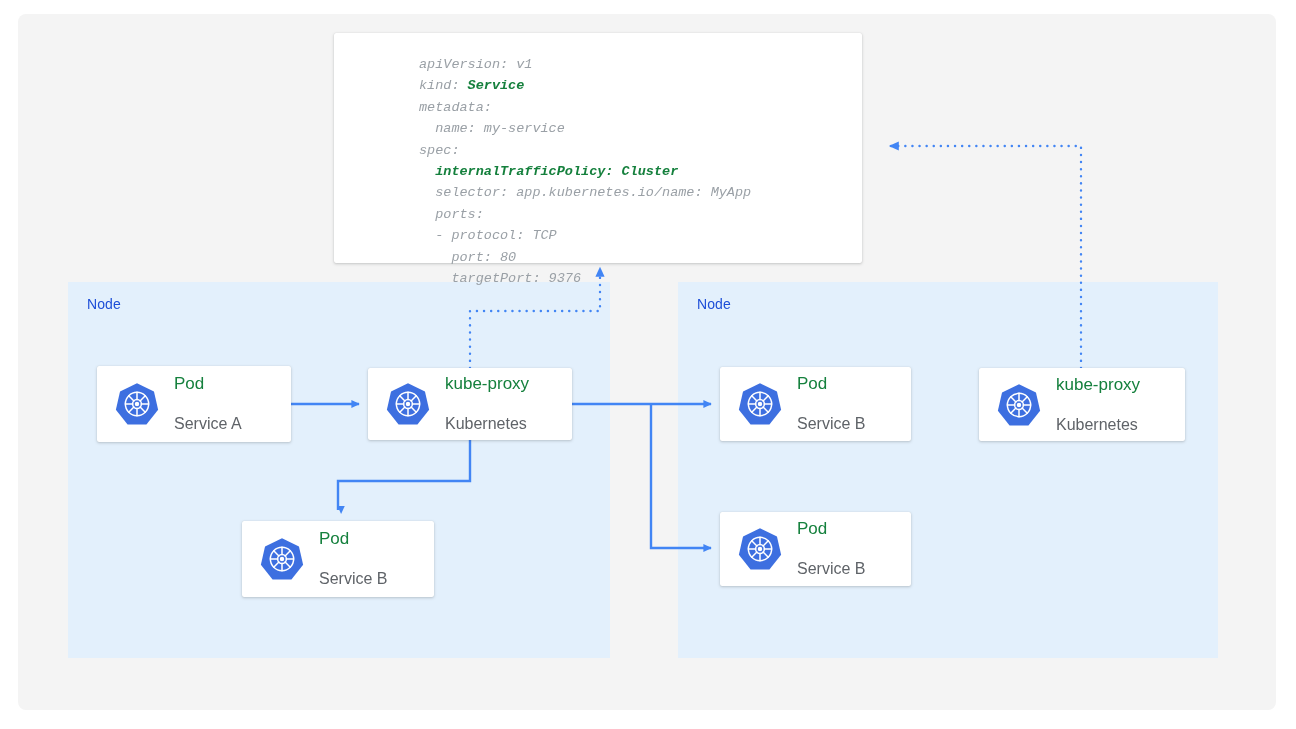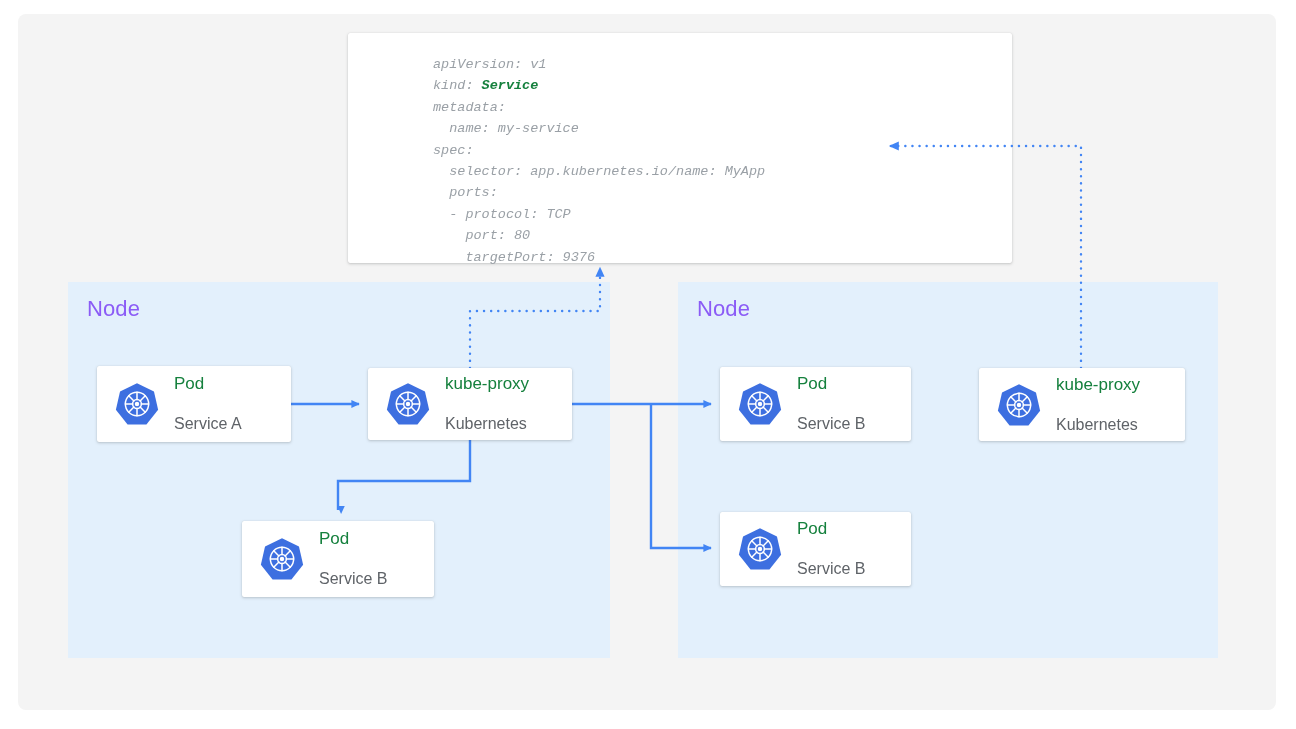--- a/index.html
+++ b/index.html
@@ -32,34 +32,34 @@
   
   .node-panel {
     position: absolute;
     background: #e3f0fc;
   }
   .node-panel.left  { left: 68px;  top: 282px; width: 542px; height: 376px; }
   .node-panel.right { left: 678px; top: 282px; width: 540px; height: 376px; }
 
   .node-label {
     position: absolute;
-    font-size: 22px;
-    color: #8b5cf6;
+    font-size: 14px;
+    color: #1d4ed8;
     letter-spacing: .1px;
     white-space: nowrap;
   }
   .node-label.left  { left: 87px;  top: 296px; }
   .node-label.right { left: 697px; top: 296px; }
 
   
   .yaml-card {
     position: absolute;
-    left: 348px;
+    left: 334px;
     top: 33px;
-    width: 664px;
+    width: 528px;
     height: 230px;
     background: #ffffff;
     border-radius: 2px;
     box-shadow: 0 1px 3px rgba(60,64,67,.26), 0 0 1px rgba(60,64,67,.16);
   }
   .yaml-code {
     position: absolute;
     left: 85px;
     top: 21px;
     font-family: "Liberation Mono", "DejaVu Sans Mono", monospace;
@@ -141,20 +141,21 @@
 
   <div class="node-label left">Node</div>
   <div class="node-label right">Node</div>
 
   <div class="yaml-card">
     <div class="yaml-code" id="yaml-code">apiVersion: v1
 kind: <span class="b">Service</span>
 metadata:
   name: my-service
 spec:
+<span class="b">  internalTrafficPolicy: Cluster</span>
   selector: app.kubernetes.io/name: MyApp
   ports:
   - protocol: TCP
     port: 80
     targetPort: 9376</div>
   </div>
 
   <svg class="wires" viewBox="0 0 1296 729" xmlns="http://www.w3.org/2000/svg">
     <defs>
       <marker id="arrow-r" markerWidth="9" markerHeight="9" refX="7.6" refY="4.5" orient="auto" markerUnits="userSpaceOnUse">

